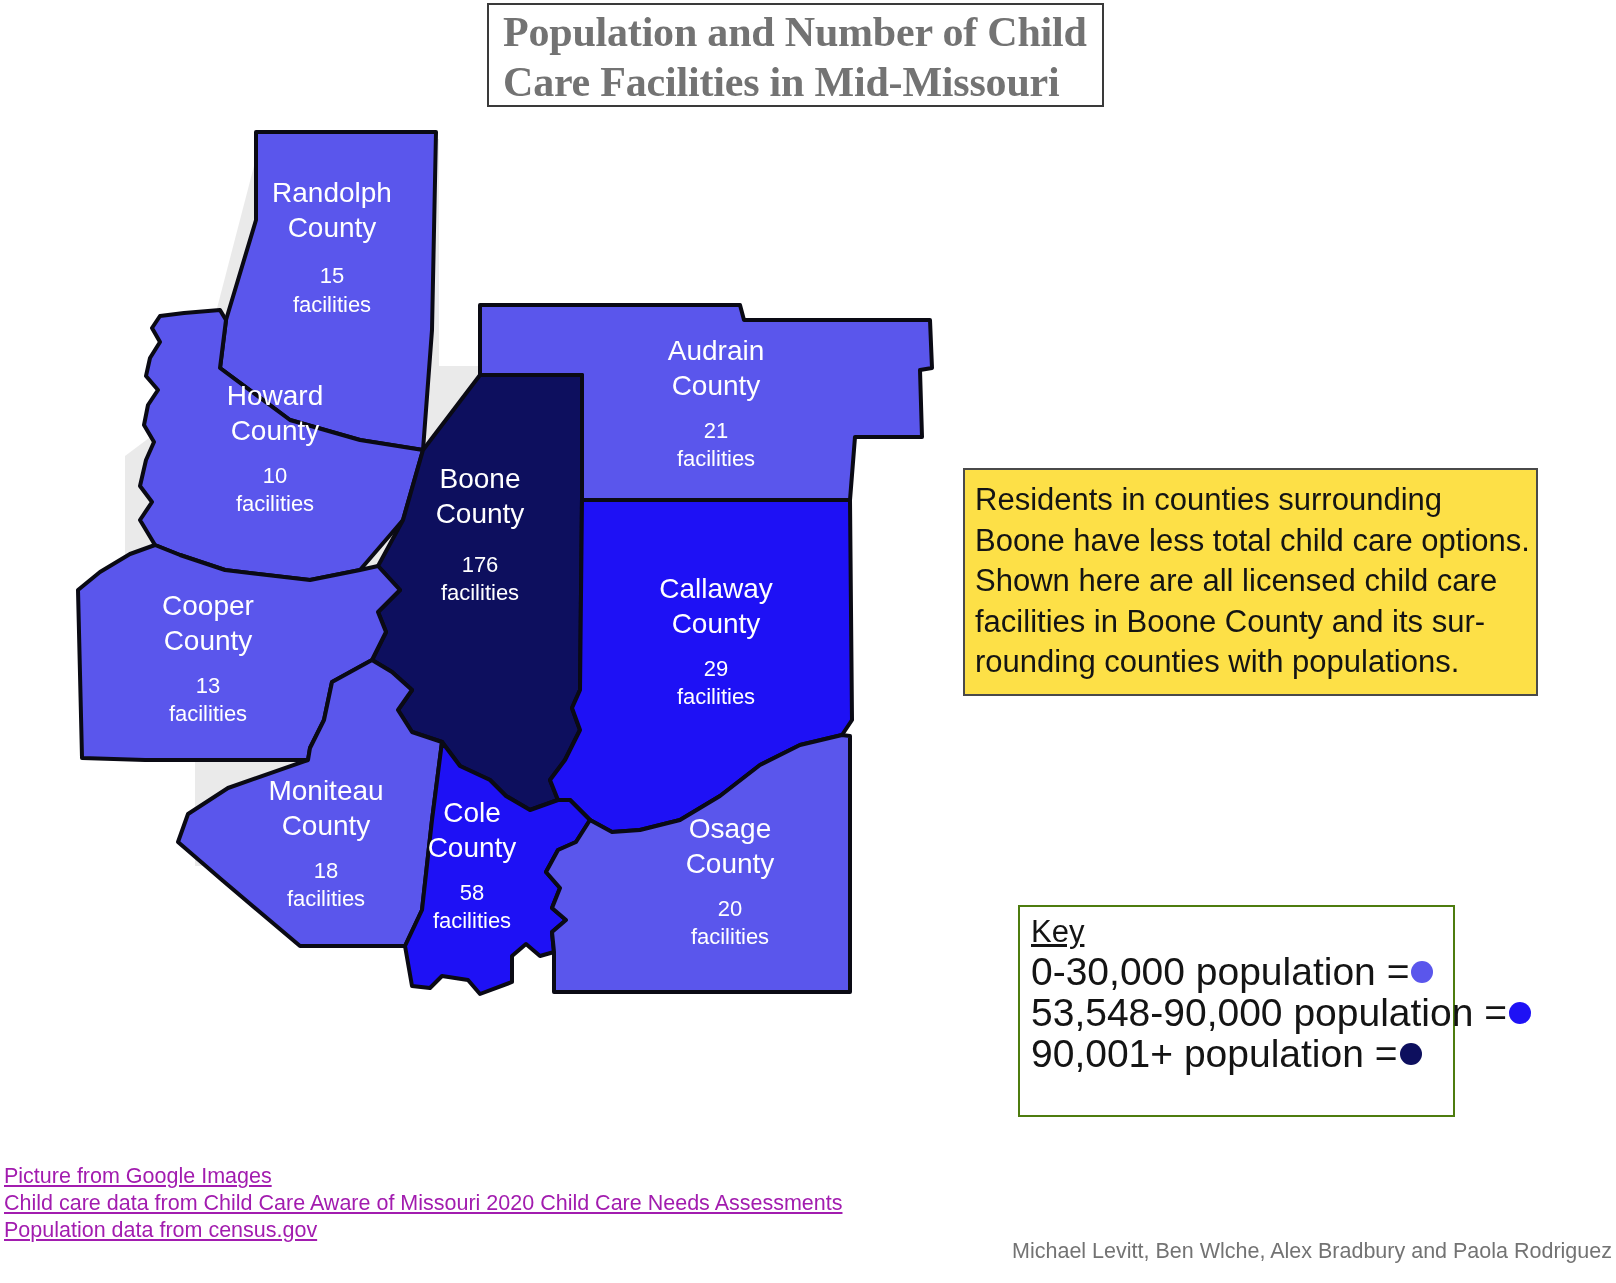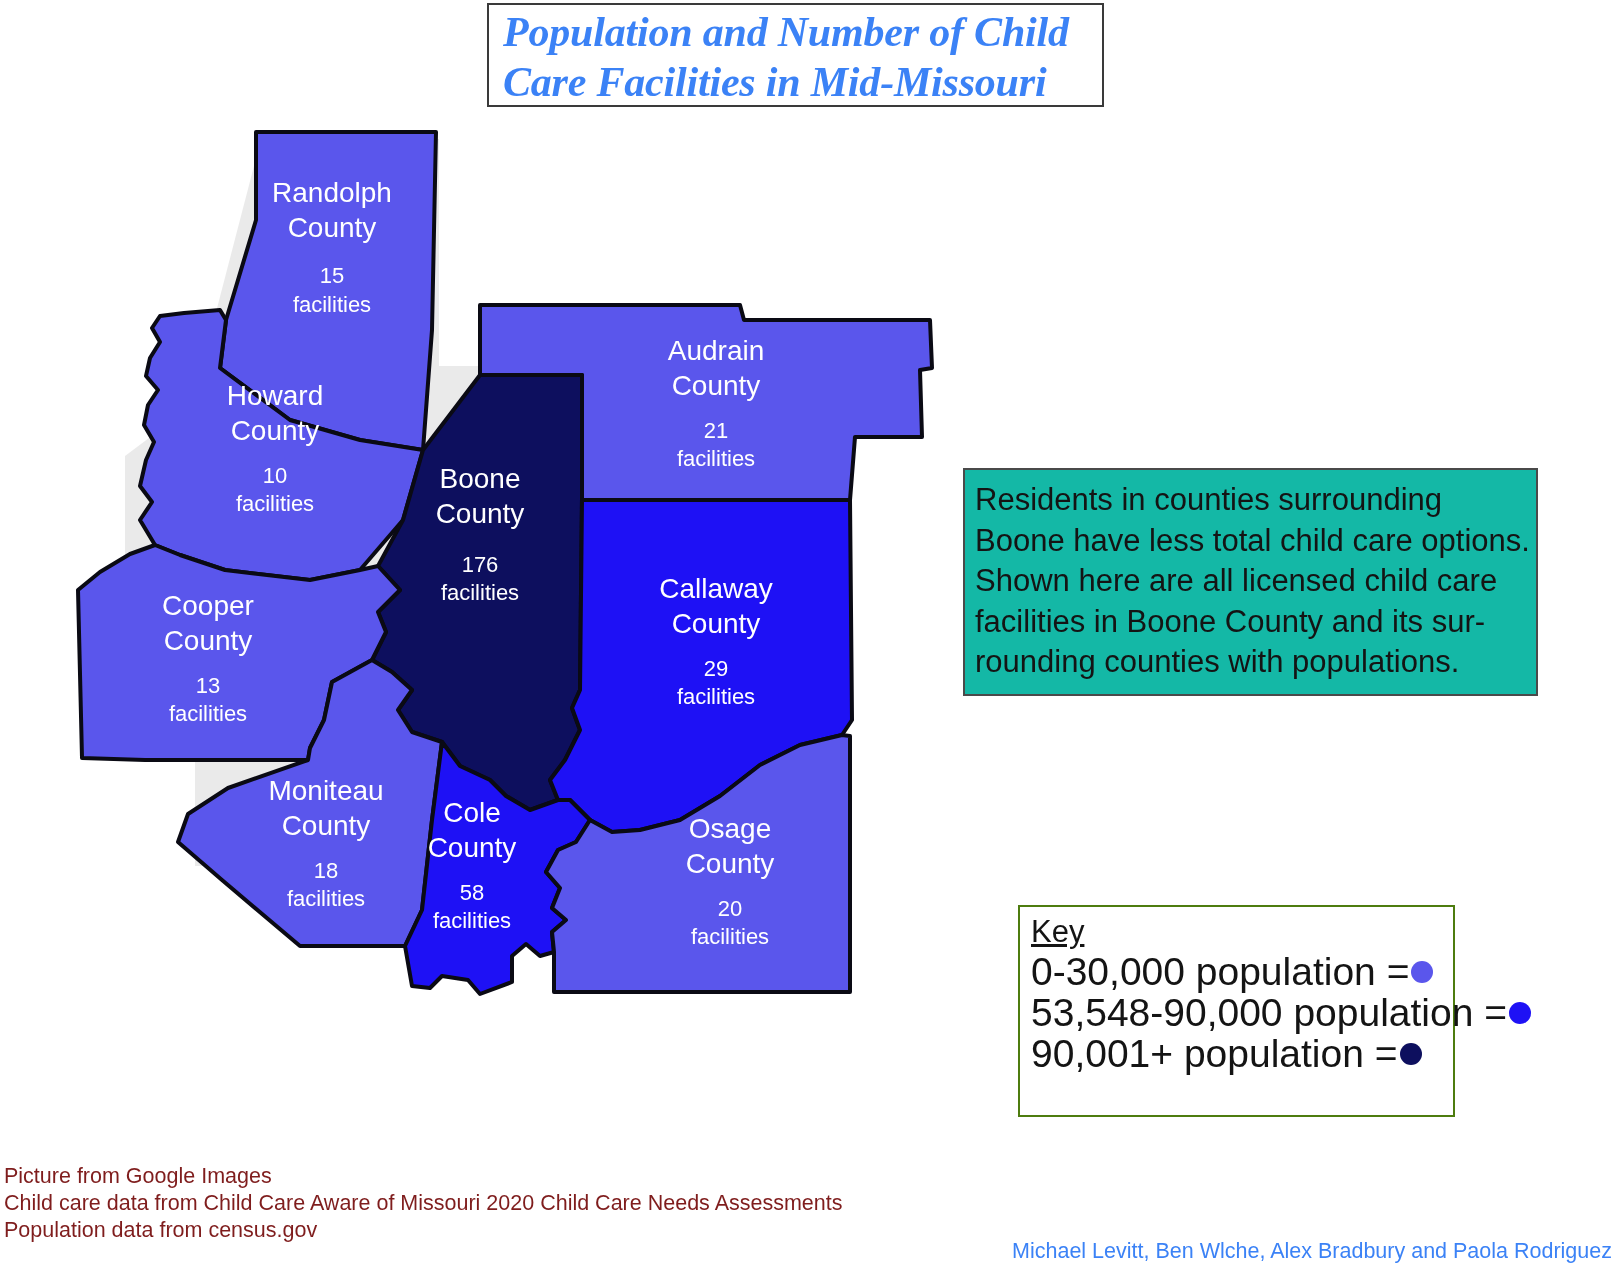--- a/index.html
+++ b/index.html
@@ -27,23 +27,22 @@
     box-sizing: border-box;
     background: #ffffff;
   }
   #title-text {
     font-family: "Liberation Serif", serif;
     font-weight: bold;
     font-size: 42px;
     line-height: 50px;
     letter-spacing: -0.2px;
     padding: 2px 0 8px 14px;
-    color: #3b82f6;
+    color: #737373;
     white-space: pre-line;
-    font-style: italic;
   }
 
   
   #map-wrap {
     position: absolute;
     left: 60px;
     top: 120px;
     width: 900px;
     height: 900px;
   }
@@ -60,21 +59,21 @@
 
   
   #desc-box {
     position: absolute;
     left: 963px;
     top: 468px;
     width: 575px;
     height: 228px;
     border: 2px solid #4a4a4a;
     box-sizing: border-box;
-    background: #14b8a6;
+    background: #fde047;
   }
   #desc-text {
     font-size: 31px;
     line-height: 40.5px;
     padding: 10px 6px 0 10px;
     color: #141414;
     white-space: pre-line;
   }
 
   
@@ -113,30 +112,31 @@
     flex: none;
   }
 
   
   #credits-left {
     position: absolute;
     left: 4px;
     top: 1163px;
     font-size: 21.5px;
     line-height: 27px;
-    color: #7f1d1d;
+    color: #a21caf;
     white-space: pre-line;
+    text-decoration: underline;
   }
   #credits-right {
     position: absolute;
     right: 4px;
     top: 1238px;
     font-size: 21.5px;
     line-height: 27px;
-    color: #3b82f6;
+    color: #737373;
     text-align: right;
     white-space: nowrap;
   }
 </style>
 </head>
 <body>
 
 <div id="title-box">
   <div id="title-text">Population and Number of Child
 Care Facilities in Mid-Missouri</div>

